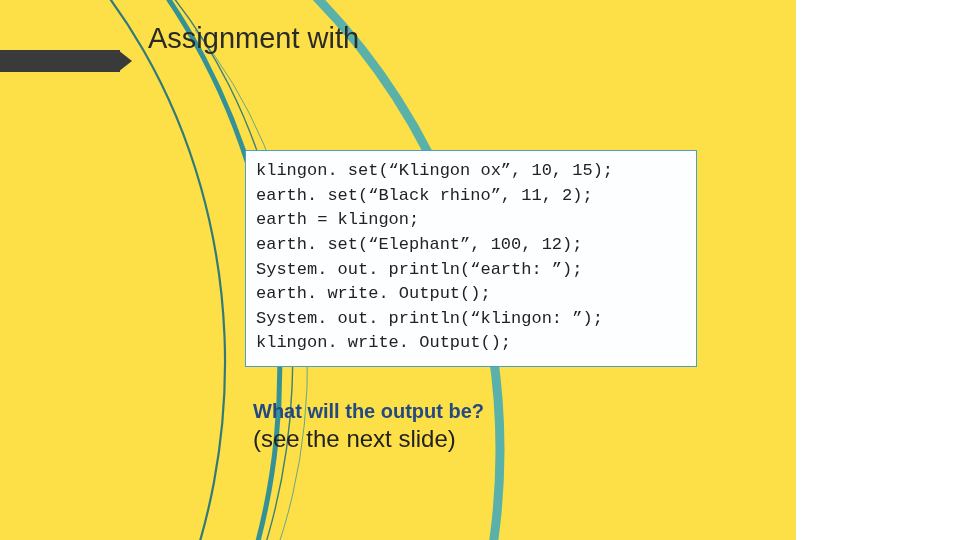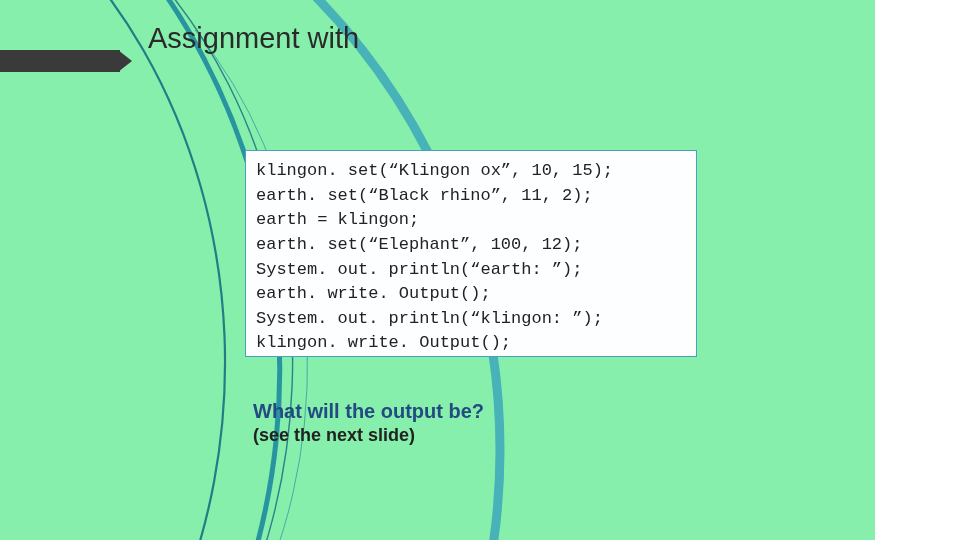--- a/index.html
+++ b/index.html
@@ -6,23 +6,23 @@
     margin: 0;
     padding: 0;
     width: 960px;
     height: 540px;
     overflow: hidden;
     background: #ffffff;
     font-family: Arial, Helvetica, sans-serif;
   }
   .slide {
     position: relative;
-    width: 875px;
+    width: 796px;
     height: 540px;
-    background: #86efac;
+    background: #fde047;
   }
   .bg-svg {
     position: absolute;
     left: 0; top: 0;
     width: 960px;
     height: 540px;
     pointer-events: none;
   }
   .arrow {
     position: absolute;
@@ -56,41 +56,41 @@
     color: #2a2a2a;
     line-height: 1.25;
   }
   .code-box {
     position: absolute;
     left: 245px;
     top: 150px;
     width: 430px;
     border: 1px solid #4aa0c0;
     background: #fcfeff;
-    padding: 8px 10px 0 10px;
+    padding: 8px 10px 10px 10px;
     font-family: "Courier New", Courier, monospace;
     font-size: 17px;
     color: #222;
     line-height: 1.45;
     white-space: pre;
   }
   .question {
     position: absolute;
     left: 253px;
     top: 400px;
     font-size: 20px;
     font-weight: 700;
     color: #234a82;
   }
   .answer {
     position: absolute;
     left: 253px;
     top: 425px;
-    font-size: 18px;
-    font-weight: 700;
+    font-size: 24px;
+    font-weight: 400;
     color: #222;
   }
 </style>
 </head>
 <body>
 
 <div class="slide">
 
   <svg class="bg-svg" viewBox="0 0 960 540" preserveAspectRatio="none">
 

